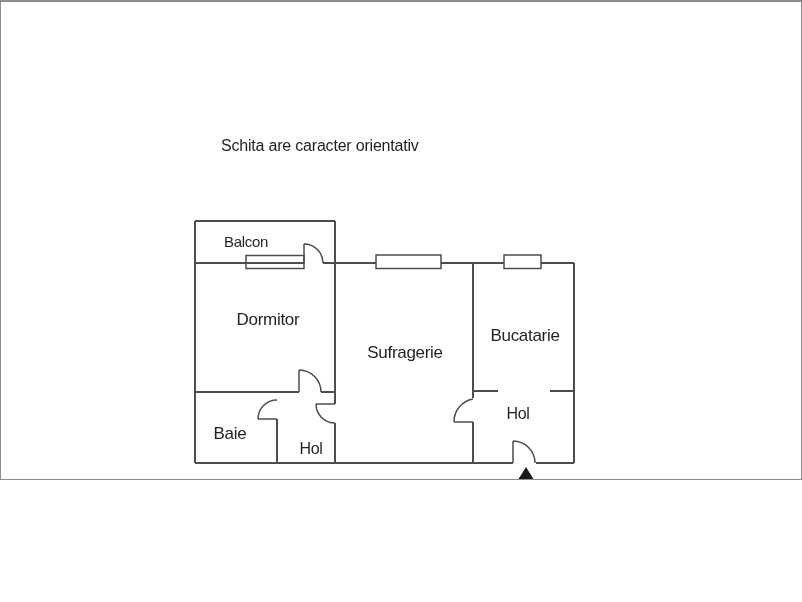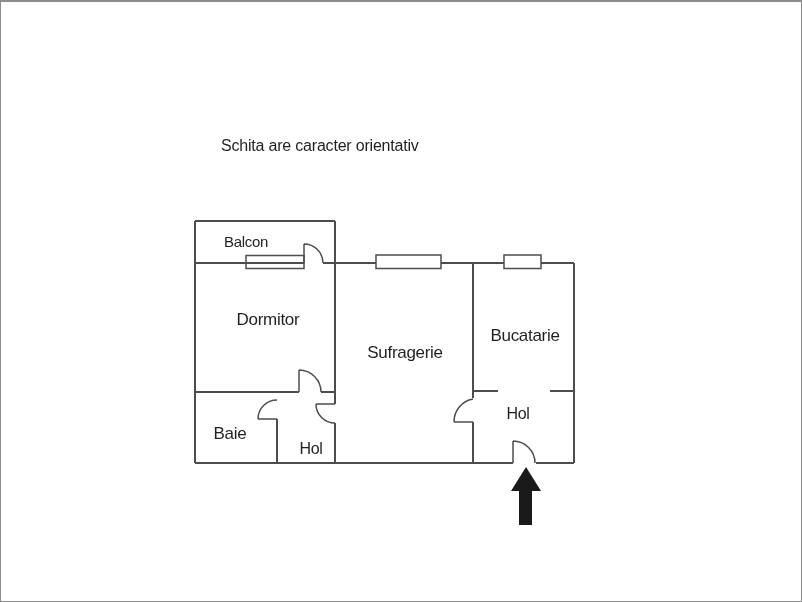--- a/index.html
+++ b/index.html
@@ -4,21 +4,21 @@
 <style>
   html, body {
     margin: 0;
     padding: 0;
     background: #fff;
     font-family: "Liberation Sans", sans-serif;
   }
   .canvas {
     position: relative;
     width: 802px;
-    height: 602px;
+    height: 480px;
     box-sizing: border-box;
     background: var(--color-background, #fff);
     border: 1px solid var(--color-canvas-border, #8c8c8c);
     border-top-width: 2px;
     overflow: hidden;
   }
   svg { display: block; }
   .wall {
     stroke: var(--color-wall, #4d4d4d);
     stroke-width: 2;

